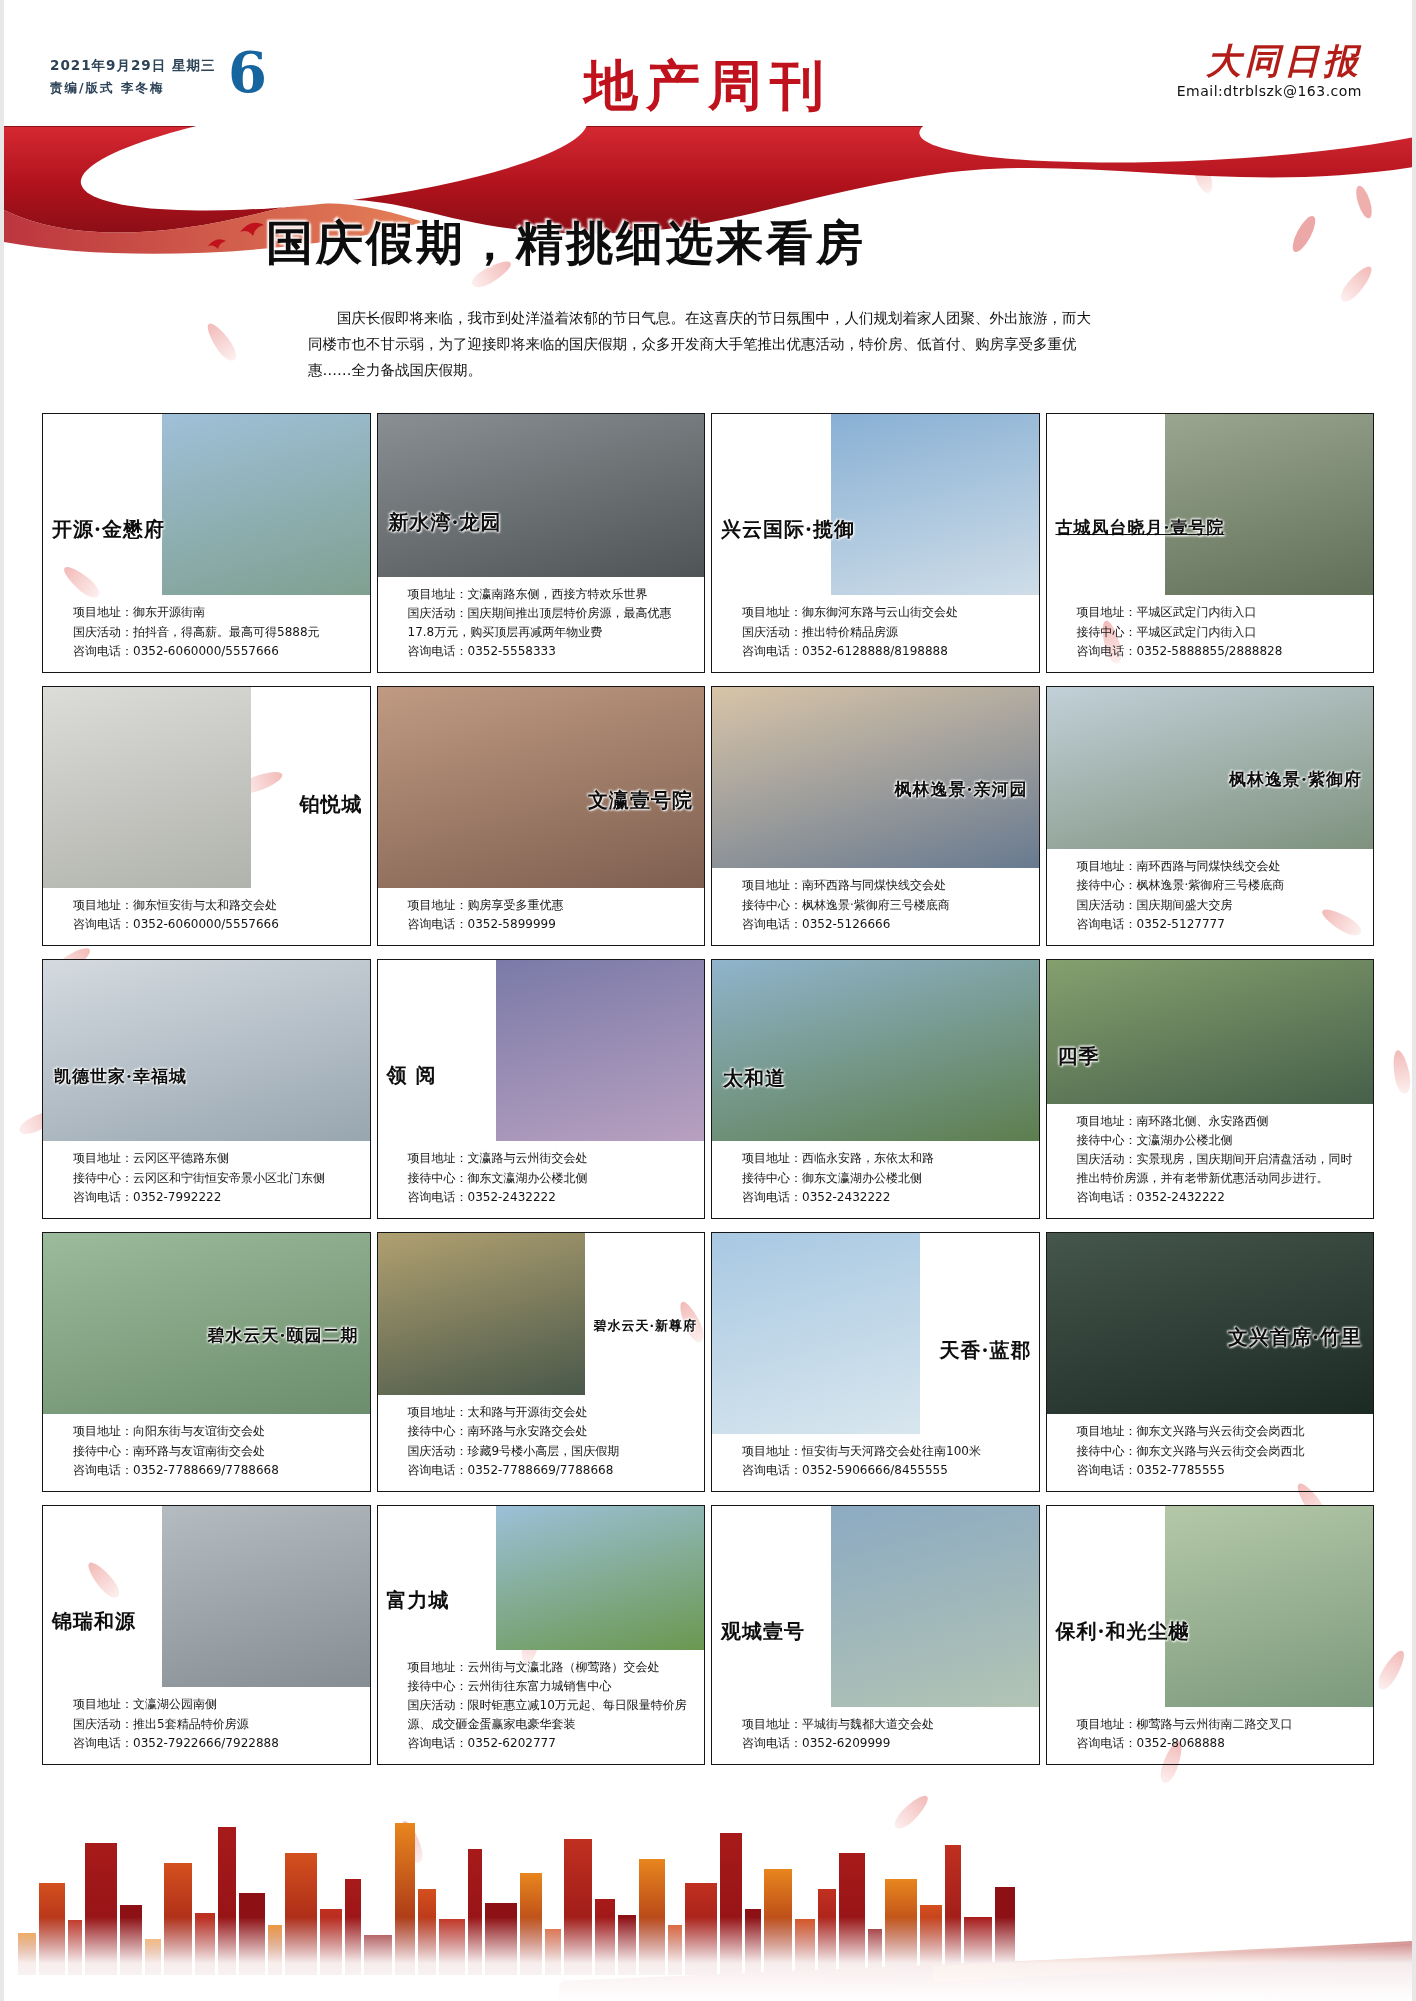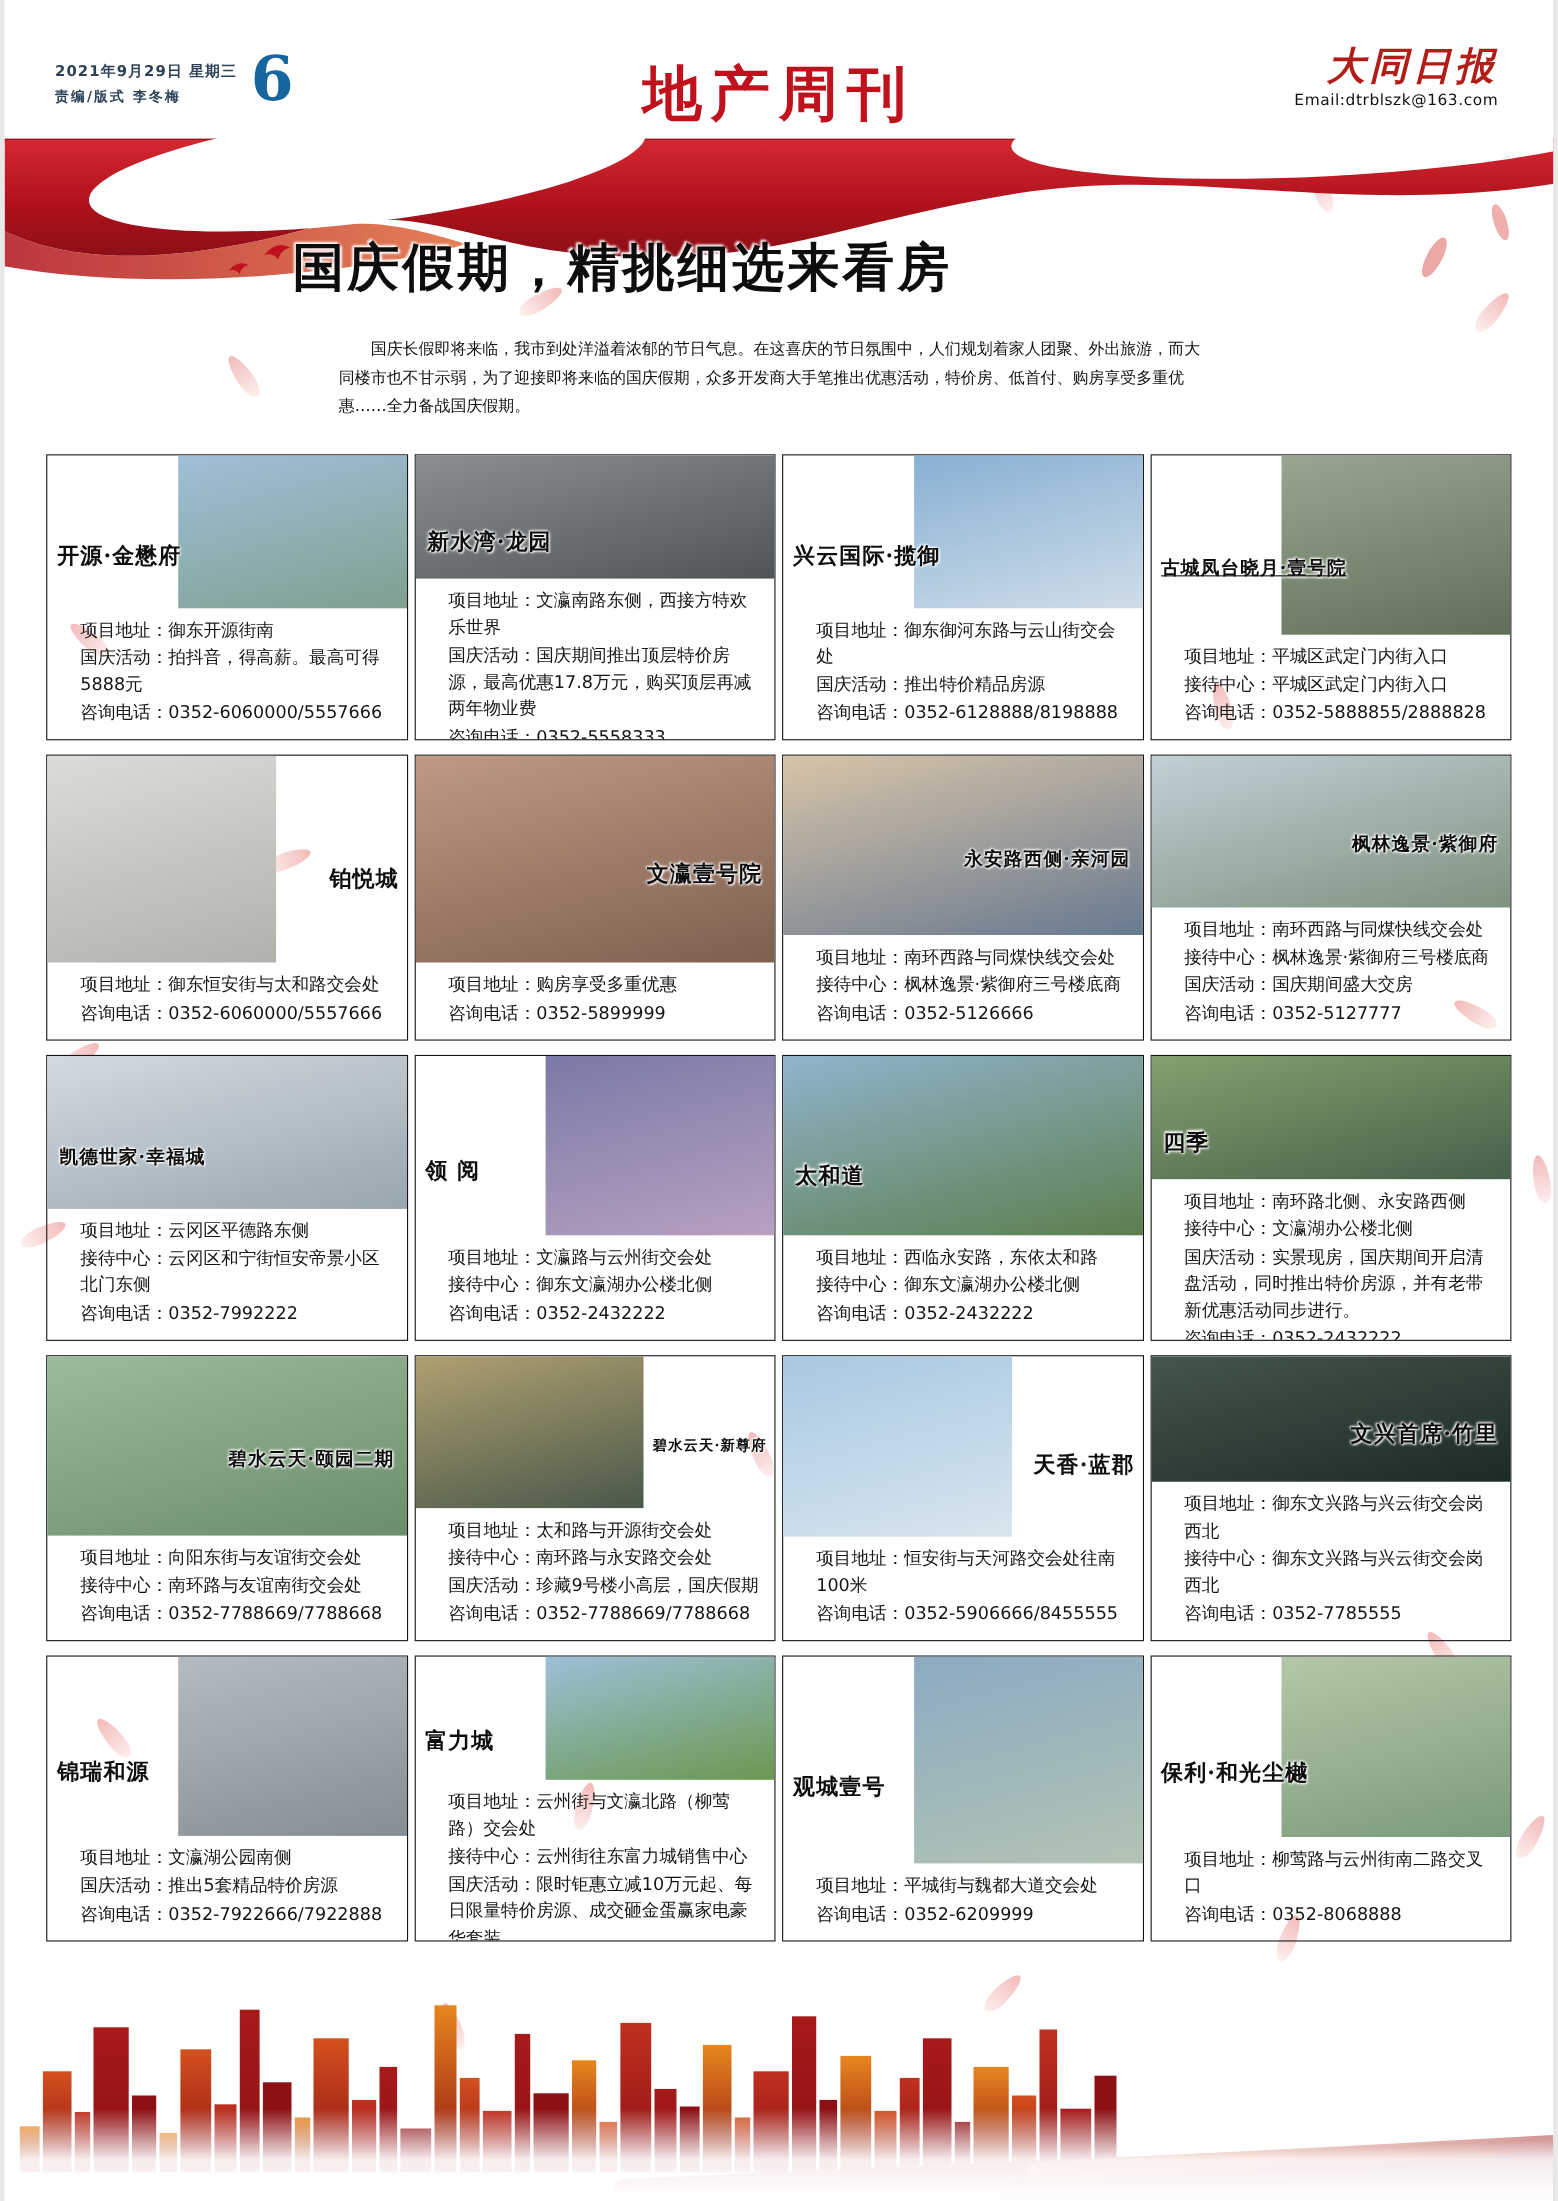--- a/index.html
+++ b/index.html
@@ -41,21 +41,21 @@
   .v-right .photo{right:-1px;width:64%;}
   .v-left  .photo{left:-1px;width:64%;}
   .v-full-tl .photo,.v-full-tr .photo{left:-1px;right:-1px;width:auto;}
   .card-title{position:absolute;z-index:2;font-family:"DejaVu Serif","Liberation Serif",serif;
               font-weight:bold;color:#0e0e0e;white-space:nowrap;letter-spacing:1px;
               text-shadow:0 0 3px #fff,1px 1px 2px #fff,-1px -1px 2px #fff;}
   .v-right .card-title{left:9px;top:56%;}
   .v-left  .card-title{right:7px;top:52%;}
   .v-full-tl .card-title{left:11px;top:58%;}
   .v-full-tr .card-title{right:11px;top:50%;}
-  .card-body{position:relative;z-index:2;padding:7px 10px 11px 30px;font-size:16px;line-height:1.52;color:#151515;}
+  .card-body{position:relative;z-index:2;padding:7px 10px 11px 30px;font-size:12px;line-height:1.52;color:#151515;}
   .card-body .line{margin:1px 0;}
   
   #footer{position:absolute;left:0;right:0;bottom:0;height:218px;z-index:1;overflow:hidden;}
   #city{position:absolute;left:0;right:0;bottom:26px;display:flex;align-items:flex-end;gap:3px;padding:0 14px;}
   .bldg{flex:0 0 auto;}
   #ribbon{position:absolute;right:-20px;bottom:-6px;width:62%;height:64px;
           background:linear-gradient(90deg,#c0161e,#7c0a10);transform:skewY(-2.5deg);transform-origin:right bottom;
           border-radius:6px 0 0 0;}
   #ribbon2{position:absolute;right:0;bottom:44px;width:34%;height:16px;
            background:linear-gradient(90deg,rgba(220,90,30,.85),rgba(160,20,20,.9));transform:skewY(-3deg);transform-origin:right bottom;}
@@ -199,21 +199,21 @@
           <div class="card-title" style="font-size: 20px;">文瀛壹号院</div>
         </div>
         <div class="card-body">
           <div class="line">项目地址：购房享受多重优惠</div>
           <div class="line">咨询电话：0352-5899999</div>
         </div>
       </div>
       <div class="card v-full-tr">
         <div class="card-top">
           <div class="photo" style="background: linear-gradient(165deg, rgb(216, 196, 168), rgb(104, 122, 144));"></div>
-          <div class="card-title" style="font-size: 17px;">永安路西侧·亲河园</div>
+          <div class="card-title" style="font-size: 17px;">枫林逸景·亲河园</div>
         </div>
         <div class="card-body">
           <div class="line">项目地址：南环西路与同煤快线交会处</div>
           <div class="line">接待中心：枫林逸景·紫御府三号楼底商</div>
           <div class="line">咨询电话：0352-5126666</div>
         </div>
       </div>
       <div class="card v-full-tr">
         <div class="card-top">
           <div class="photo" style="background: linear-gradient(165deg, rgb(194, 208, 216), rgb(126, 146, 126));"></div>

